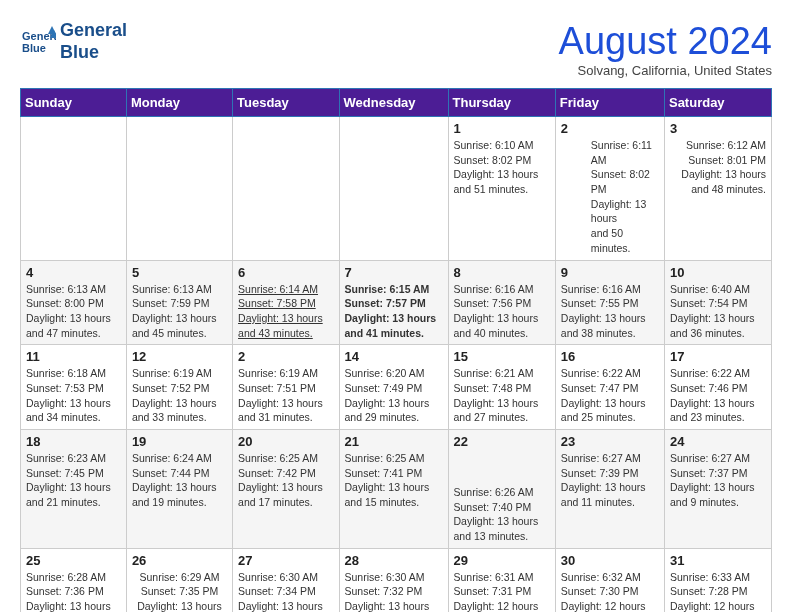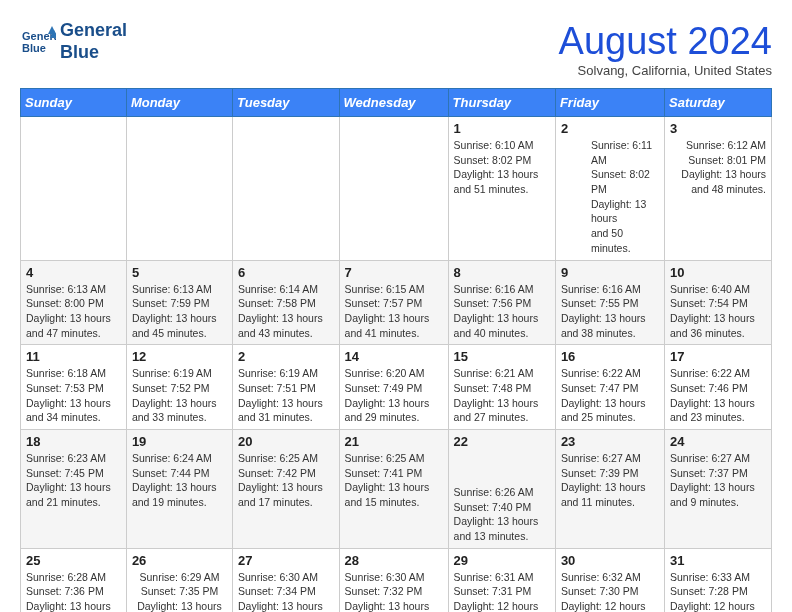--- a/index.html
+++ b/index.html
@@ -42,23 +42,22 @@
     .location {
       font-size: 13px;
       color: #444;
     }
     table {
       width: 100%;
       border-collapse: collapse;
       font-size: 11px;
     }
     thead tr {
-      background-color: #3b82f6;
+      background-color: #4c1d95;
       color: #fff;
-      font-style: italic;
     }
     thead th {
       padding: 6px 4px;
       text-align: left;
       font-size: 13px;
       font-weight: bold;
       border: 1px solid #2e74b5;
     }
     tbody tr {
       background: #fff;
@@ -161,28 +160,28 @@
         </td>
         <td>
           <span class="day-number">5</span>
           <div class="day-info" style="white-space: pre-line;">Sunrise: 6:13 AM
 Sunset: 7:59 PM
 Daylight: 13 hours
 and 45 minutes.</div>
         </td>
         <td>
           <span class="day-number">6</span>
-          <div class="day-info" style="white-space: pre-line;">Sunrise: 6:14 AM
+          <div class="day-info" style="white-space: pre-line; text-decoration: underline;">Sunrise: 6:14 AM
 Sunset: 7:58 PM
 Daylight: 13 hours
 and 43 minutes.</div>
         </td>
         <td>
           <span class="day-number">7</span>
-          <div class="day-info" style="white-space: pre-line;">Sunrise: 6:15 AM
+          <div class="day-info" style="white-space: pre-line; font-weight: bold;">Sunrise: 6:15 AM
 Sunset: 7:57 PM
 Daylight: 13 hours
 and 41 minutes.</div>
         </td>
         <td>
           <span class="day-number">8</span>
           <div class="day-info" style="white-space: pre-line;">Sunrise: 6:16 AM
 Sunset: 7:56 PM
 Daylight: 13 hours
 and 40 minutes.</div>

